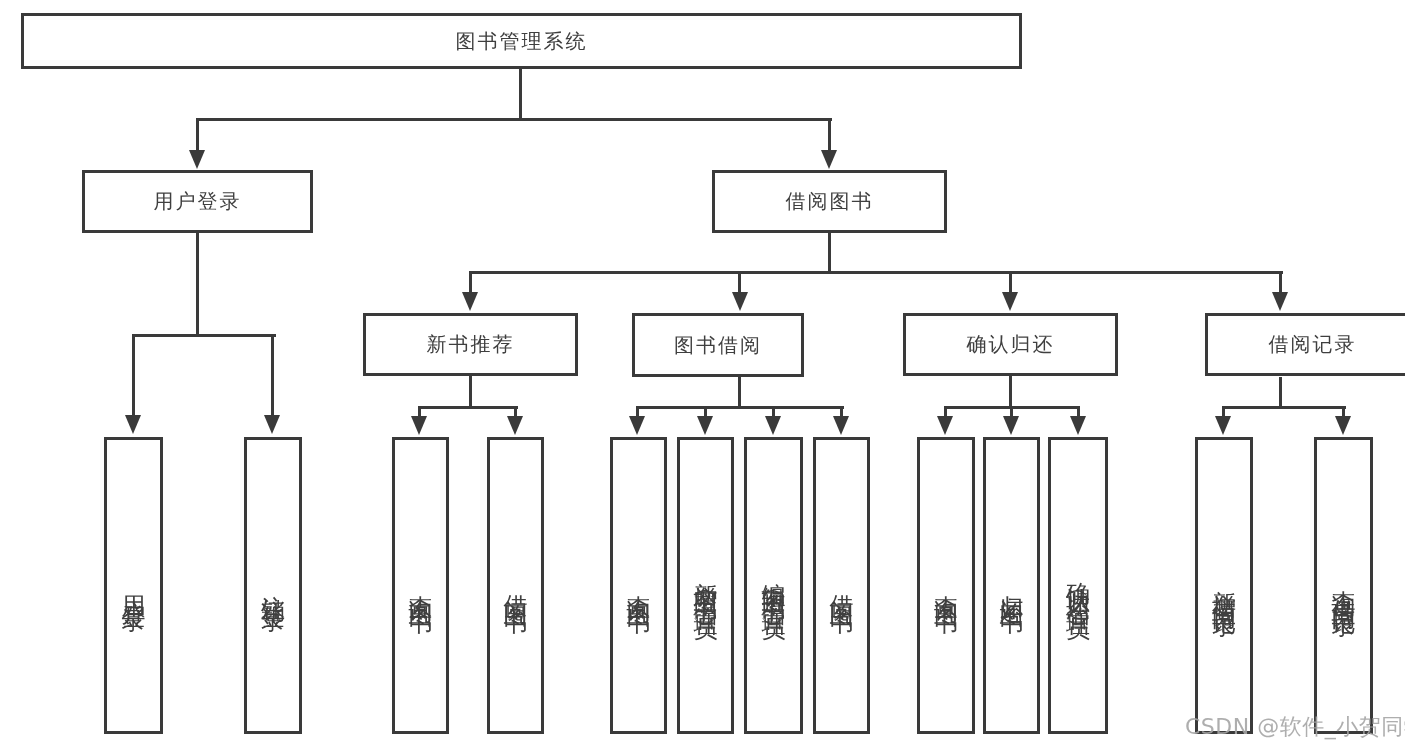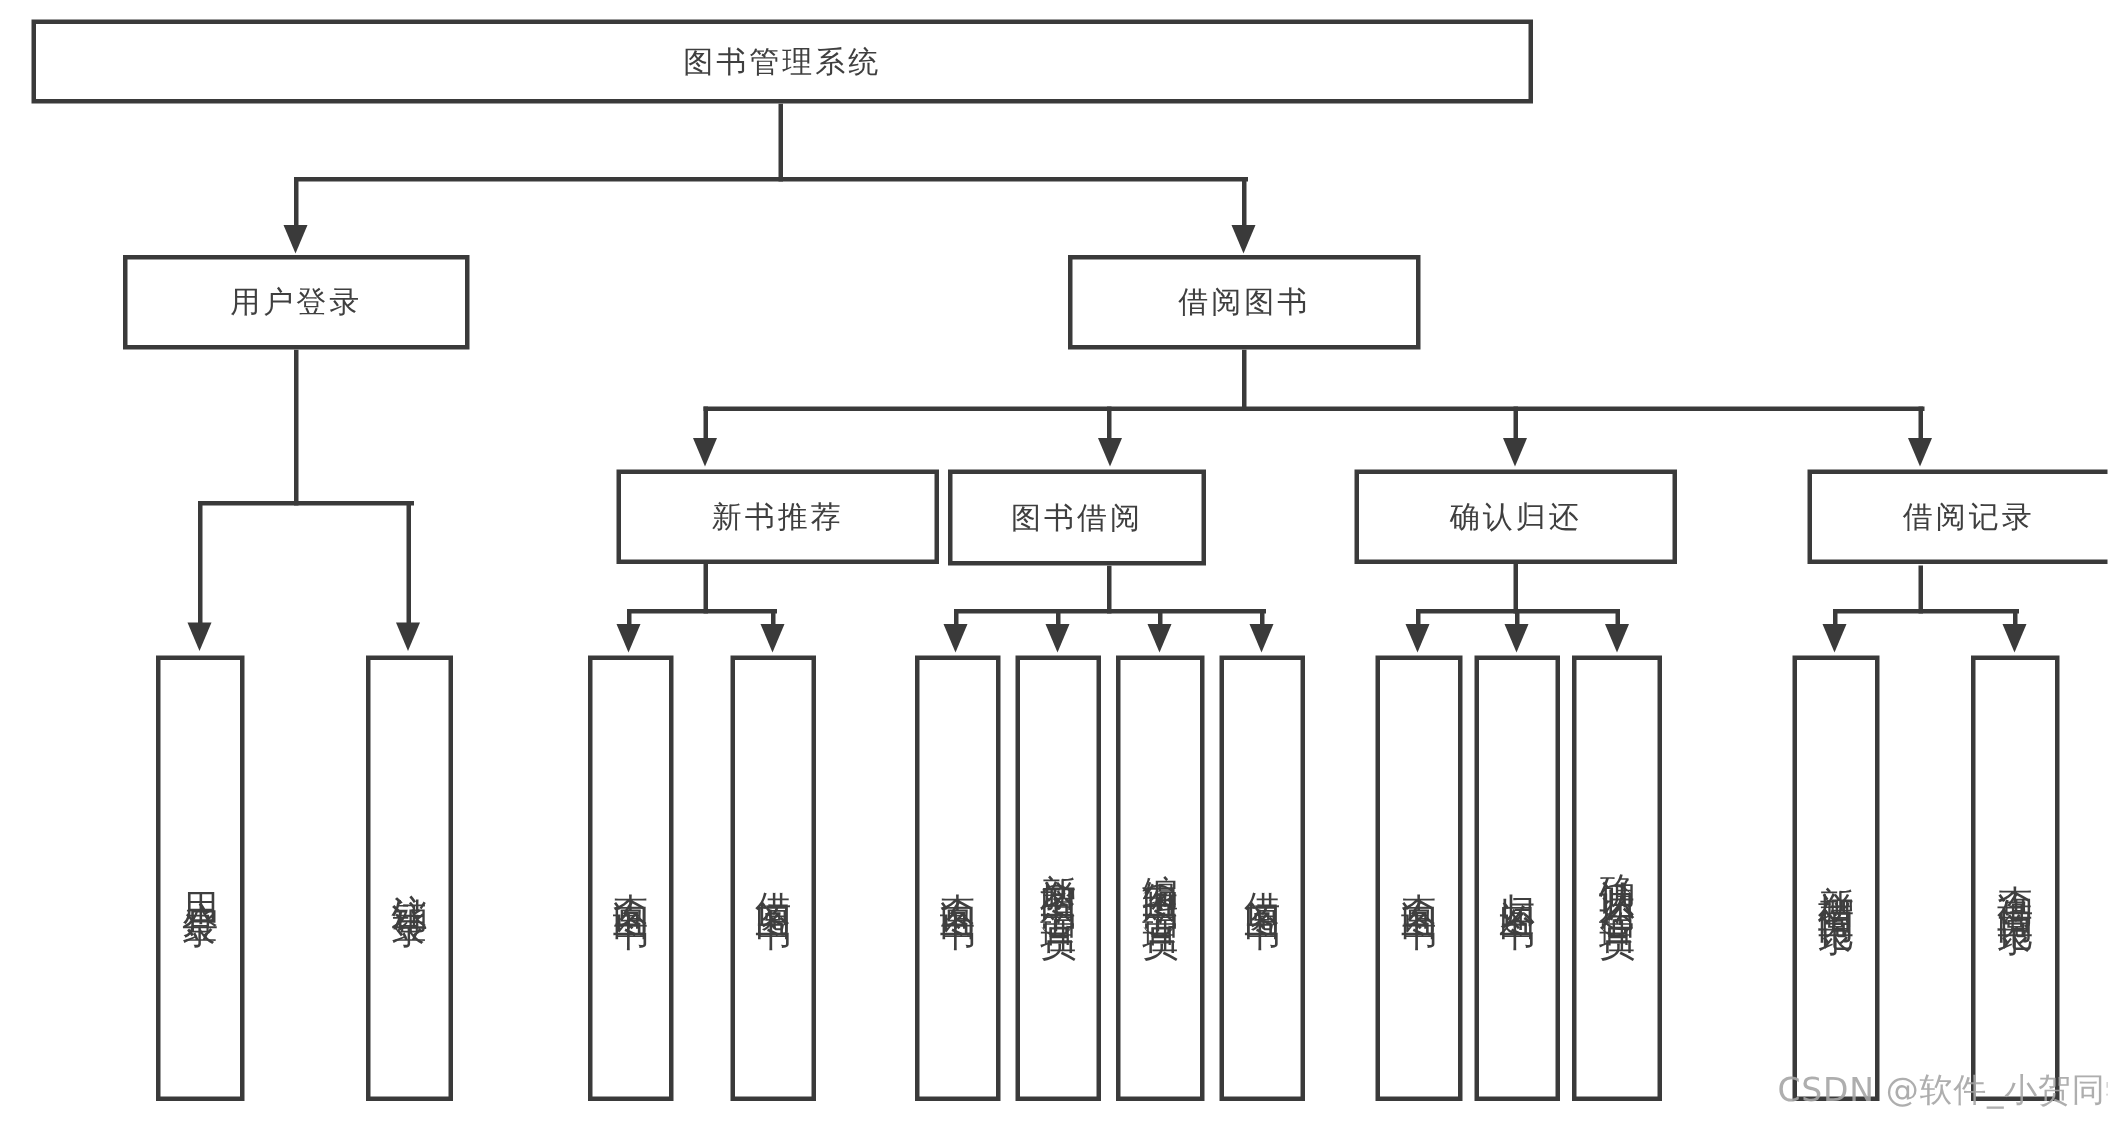--- a/index.html
+++ b/index.html
@@ -39,21 +39,21 @@
     position: absolute;
     width: 0; height: 0;
     border-left: 8px solid transparent;
     border-right: 8px solid transparent;
     border-top: 19px solid #3a3a3a;
   }
   
   #n-root    { left: 21px;   top: 13px;  width: 1001px; height: 56px; }
   #n-login   { left: 82px;   top: 170px; width: 231px;  height: 63px; }
   #n-mgmt    { left: 712px;  top: 170px; width: 235px;  height: 63px; }
-  #n-newbook { left: 363px;  top: 313px; width: 215px;  height: 63px; margin-left: 48px; }
+  #n-newbook { left: 363px;  top: 313px; width: 215px;  height: 63px; }
   #n-borrow  { left: 632px;  top: 313px; width: 172px;  height: 64px; }
   #n-current { left: 903px;  top: 313px; width: 215px;  height: 63px; }
   #n-records { left: 1173px; top: 313px; width: 215px;  height: 63px; margin-left: 32px; }
   #n-login-user   { left: 104px;  top: 437px; width: 59px; height: 297px; }
   #n-login-logout { left: 244px;  top: 437px; width: 58px; height: 297px; }
   #n-nb-query     { left: 392px;  top: 437px; width: 57px; height: 297px; }
   #n-nb-borrow    { left: 487px;  top: 437px; width: 57px; height: 297px; }
   #n-bw-query     { left: 610px;  top: 437px; width: 57px; height: 297px; }
   #n-bw-add       { left: 677px;  top: 437px; width: 57px; height: 297px; }
   #n-bw-edit      { left: 744px;  top: 437px; width: 59px; height: 297px; }

